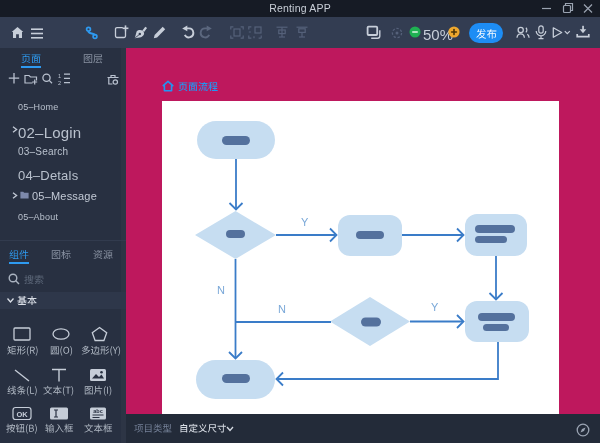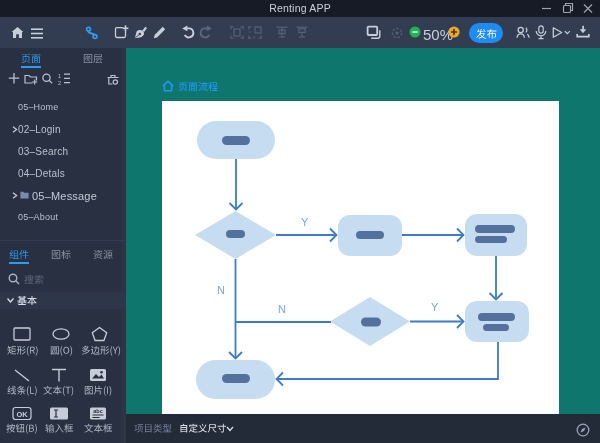--- a/index.html
+++ b/index.html
@@ -1,20 +1,20 @@
 <!DOCTYPE html>
 <html><head><meta charset="utf-8">
 <style>
 *{margin:0;padding:0;box-sizing:border-box}
 html,body{width:600px;height:443px;overflow:hidden;background:#212836;
 font-family:"Liberation Sans",sans-serif;-webkit-font-smoothing:antialiased}
 .abs{position:absolute}
 </style></head>
 <body>
-<div class="abs" style="left:0;top:0;width:600px;height:425px;background:#0f766e">
+<div class="abs" style="left:0;top:0;width:600px;height:425px;background:#be185d">
 
 <div class="abs" style="left:0;top:0;width:600px;height:17px;background:#161b25"></div>
 <div class="abs" style="left:0;top:2px;width:600px;text-align:center;font-size:10.5px;color:#c9cfd8;letter-spacing:.2px">Renting APP</div>
 <svg class="abs" style="left:538px;top:0" width="62" height="17" fill="none" stroke="#9aa3b1" stroke-width="1.2">
 <line x1="4" y1="8.5" x2="13" y2="8.5"></line>
 <rect x="25.5" y="5.5" width="7" height="7" rx="1"></rect>
 <path d="M27.5 5.5 v-2 h7 v7 h-2"></path>
 <path d="M46 4.5 l8 8 M54 4.5 l-8 8"></path>
 </svg>
 <div class="abs" style="left:0;top:17px;width:600px;height:31px;background:#333d52"></div>
@@ -131,23 +131,23 @@
 <path d="M28.5 8.5 V5 H22.5 L21 3.5 H17 V11 H24.5 M26.7 7.5 v5 M24.2 10 h5" stroke-width="1.2"></path>
 <circle cx="38.5" cy="5.7" r="3.6"></circle>
       <line x1="41.2" y1="8.4" x2="44" y2="11.2"></line>
 <text x="50" y="5.5" font-size="5.5" fill="#b9c1cf" stroke="none" font-family="Liberation Sans">1</text>
 <text x="50" y="12.5" font-size="5.5" fill="#b9c1cf" stroke="none" font-family="Liberation Sans">2</text>
 <path d="M56 2.2 h6 M56 6.4 h6 M56 10.6 h6" stroke-width="1.2"></path>
 <path d="M99.5 5.5 h11 M103 5.3 v-1.8 h4 v1.8 M100.8 5.7 V12 h3.6 M100.8 12 h3" stroke-width="1.2"></path>
       <circle cx="107.3" cy="10" r="2.2" stroke-width="1.2"></circle>
 </svg>
 <div class="abs" style="left:18px;top:102px;font-size:9px;color:#b9c1cd;letter-spacing:.2px">05–Home</div>
-<div class="abs" style="left:18px;top:124px;font-size:10px;color:#b9c1cd;letter-spacing:.2px">02–Login</div>
+<div class="abs" style="left:18px;top:124px;font-size:15px;color:#b9c1cd;letter-spacing:.2px">02–Login</div>
 <div class="abs" style="left:18px;top:146px;font-size:10px;color:#b9c1cd;letter-spacing:.2px">03–Search</div>
-<div class="abs" style="left:18px;top:168px;font-size:10px;color:#b9c1cd;letter-spacing:.2px">04–Detals</div>
+<div class="abs" style="left:18px;top:168px;font-size:13px;color:#b9c1cd;letter-spacing:.2px">04–Detals</div>
 <div class="abs" style="left:18px;top:212px;font-size:9px;color:#b9c1cd;letter-spacing:.2px">05–About</div>
 <svg class="abs" style="left:12px;top:125.5px" width="6" height="7" viewBox="0 0 6 7">
       <path d="M1 0.8 L4.6 3.5 L1 6.2" stroke="#c3cad6" stroke-width="1.3" fill="none"></path>
     </svg>
 <svg class="abs" style="left:12px;top:191.5px" width="6" height="7" viewBox="0 0 6 7">
       <path d="M1 0.8 L4.6 3.5 L1 6.2" stroke="#c3cad6" stroke-width="1.3" fill="none"></path>
     </svg>
 <svg class="abs" style="left:19.5px;top:190.5px" width="9" height="8" viewBox="0 0 9 8">
       <path d="M0.4 0.8 H3.2 L4.2 1.8 H8.6 V7.4 H0.4 Z" fill="#7d89ab"></path>
     </svg>

